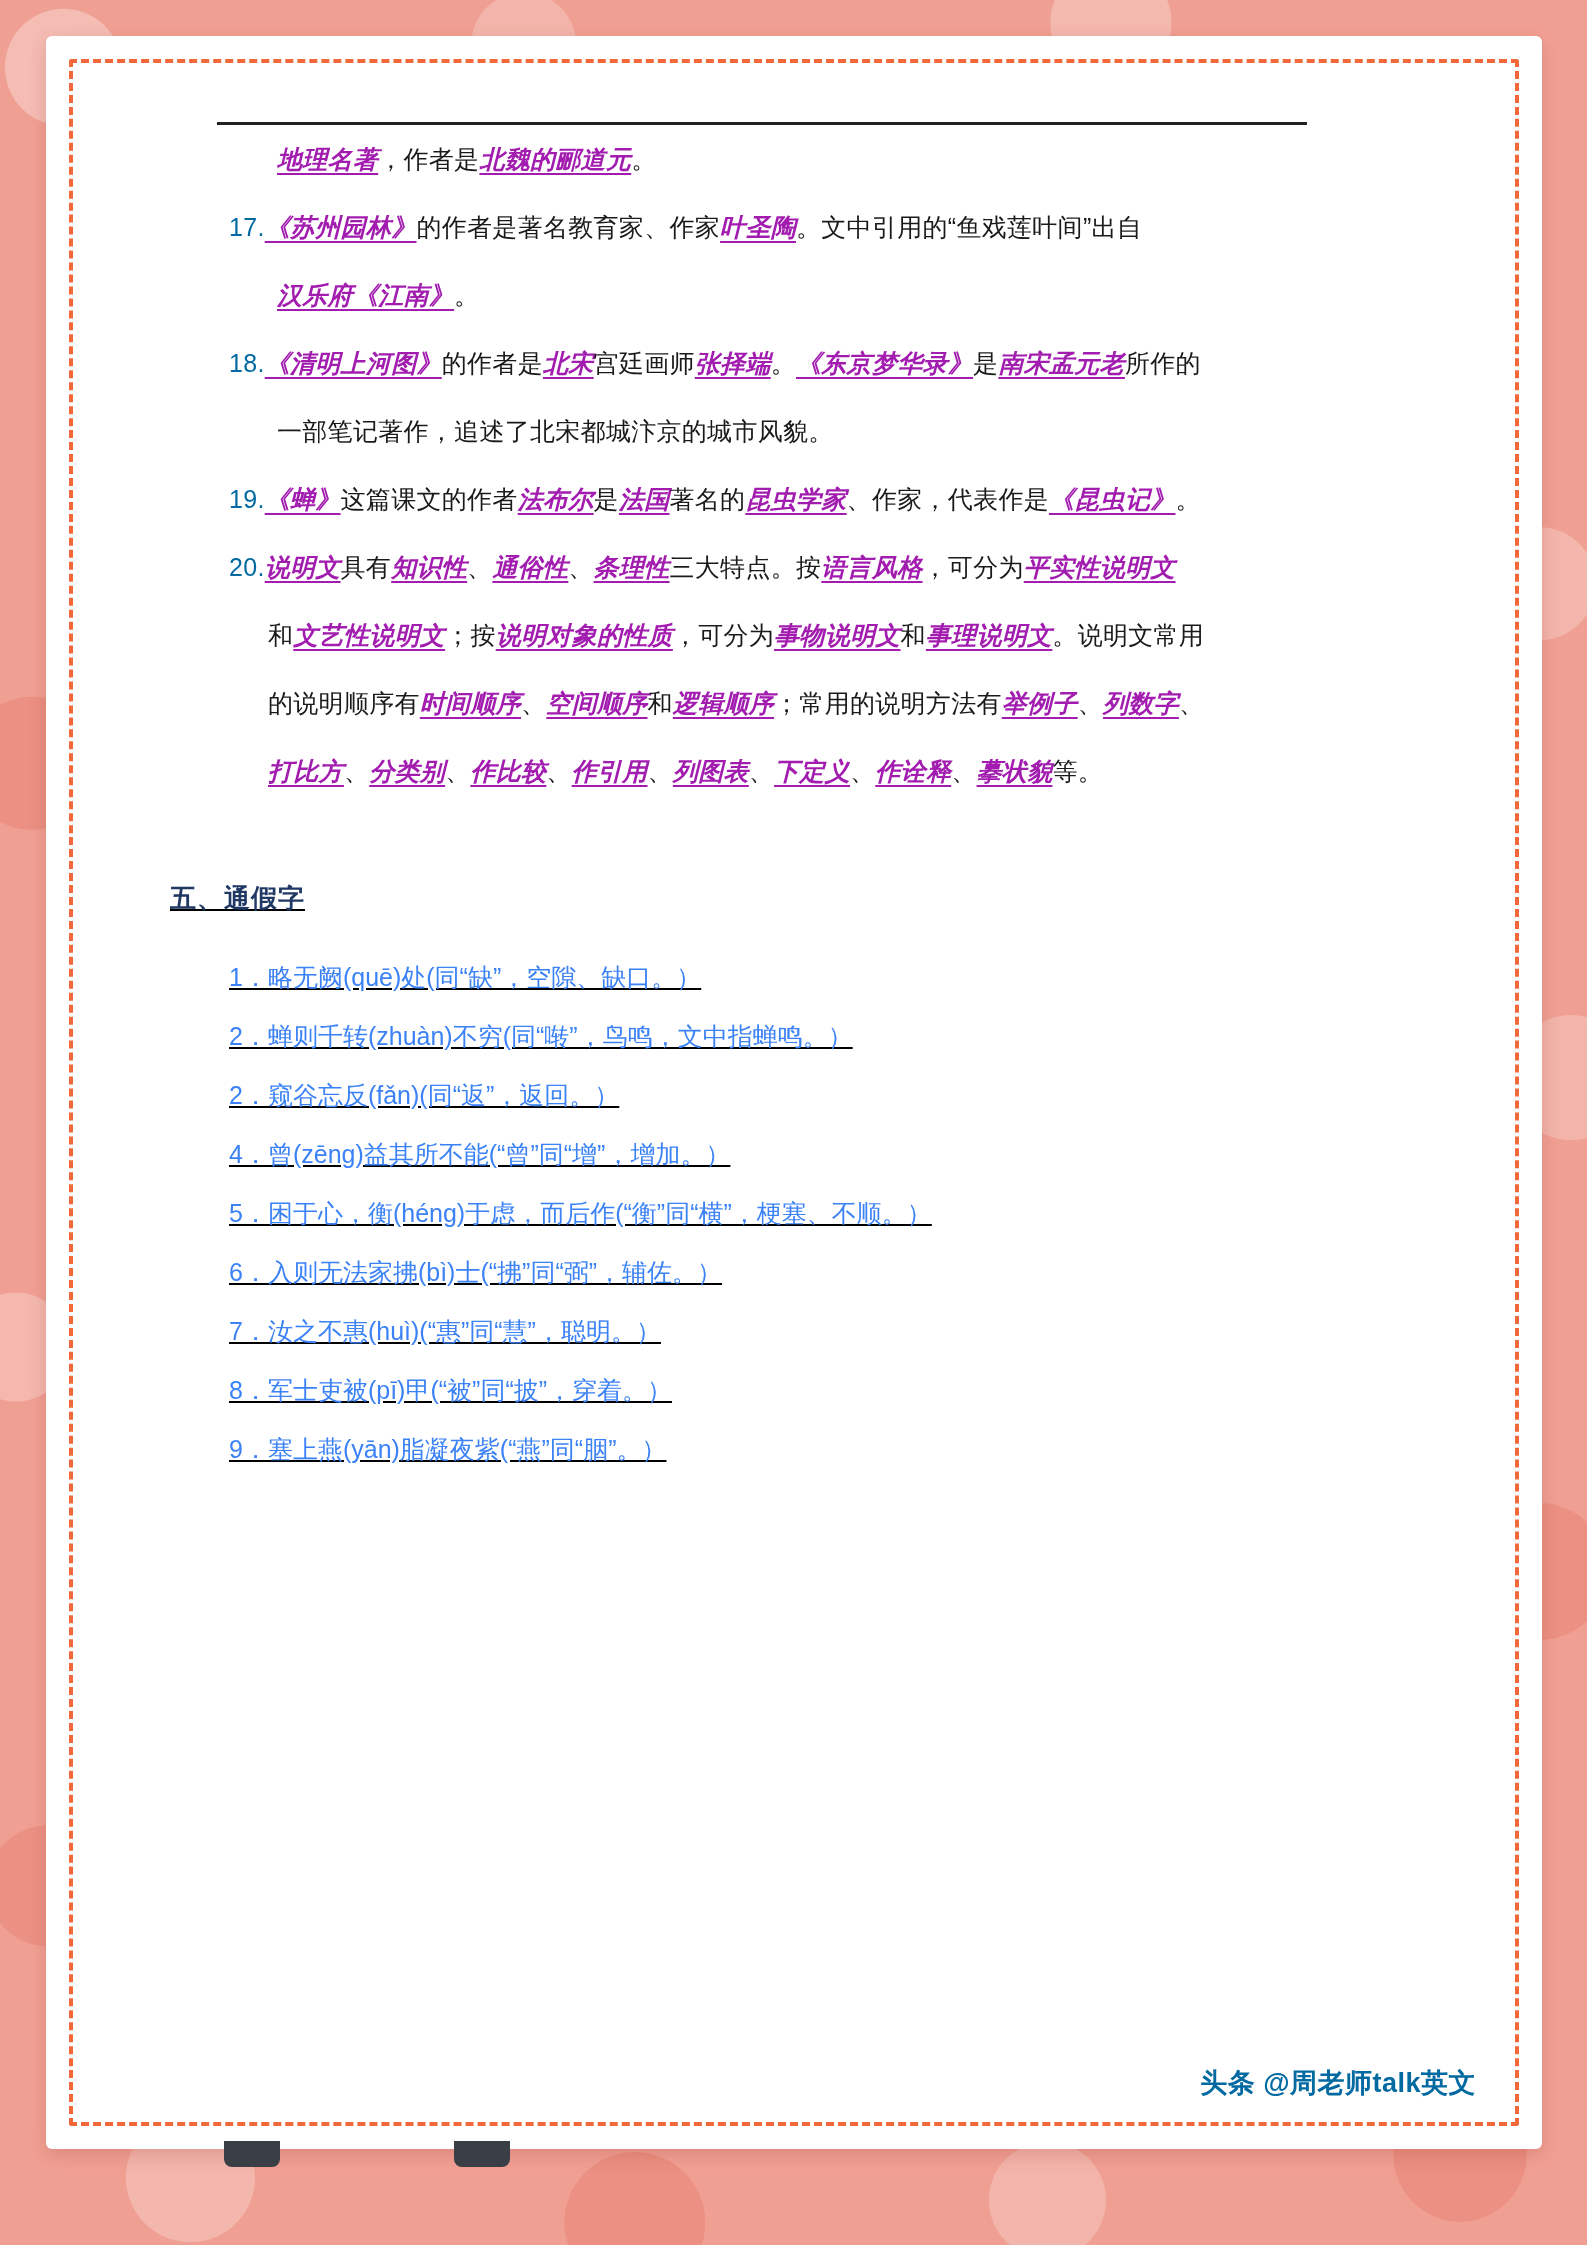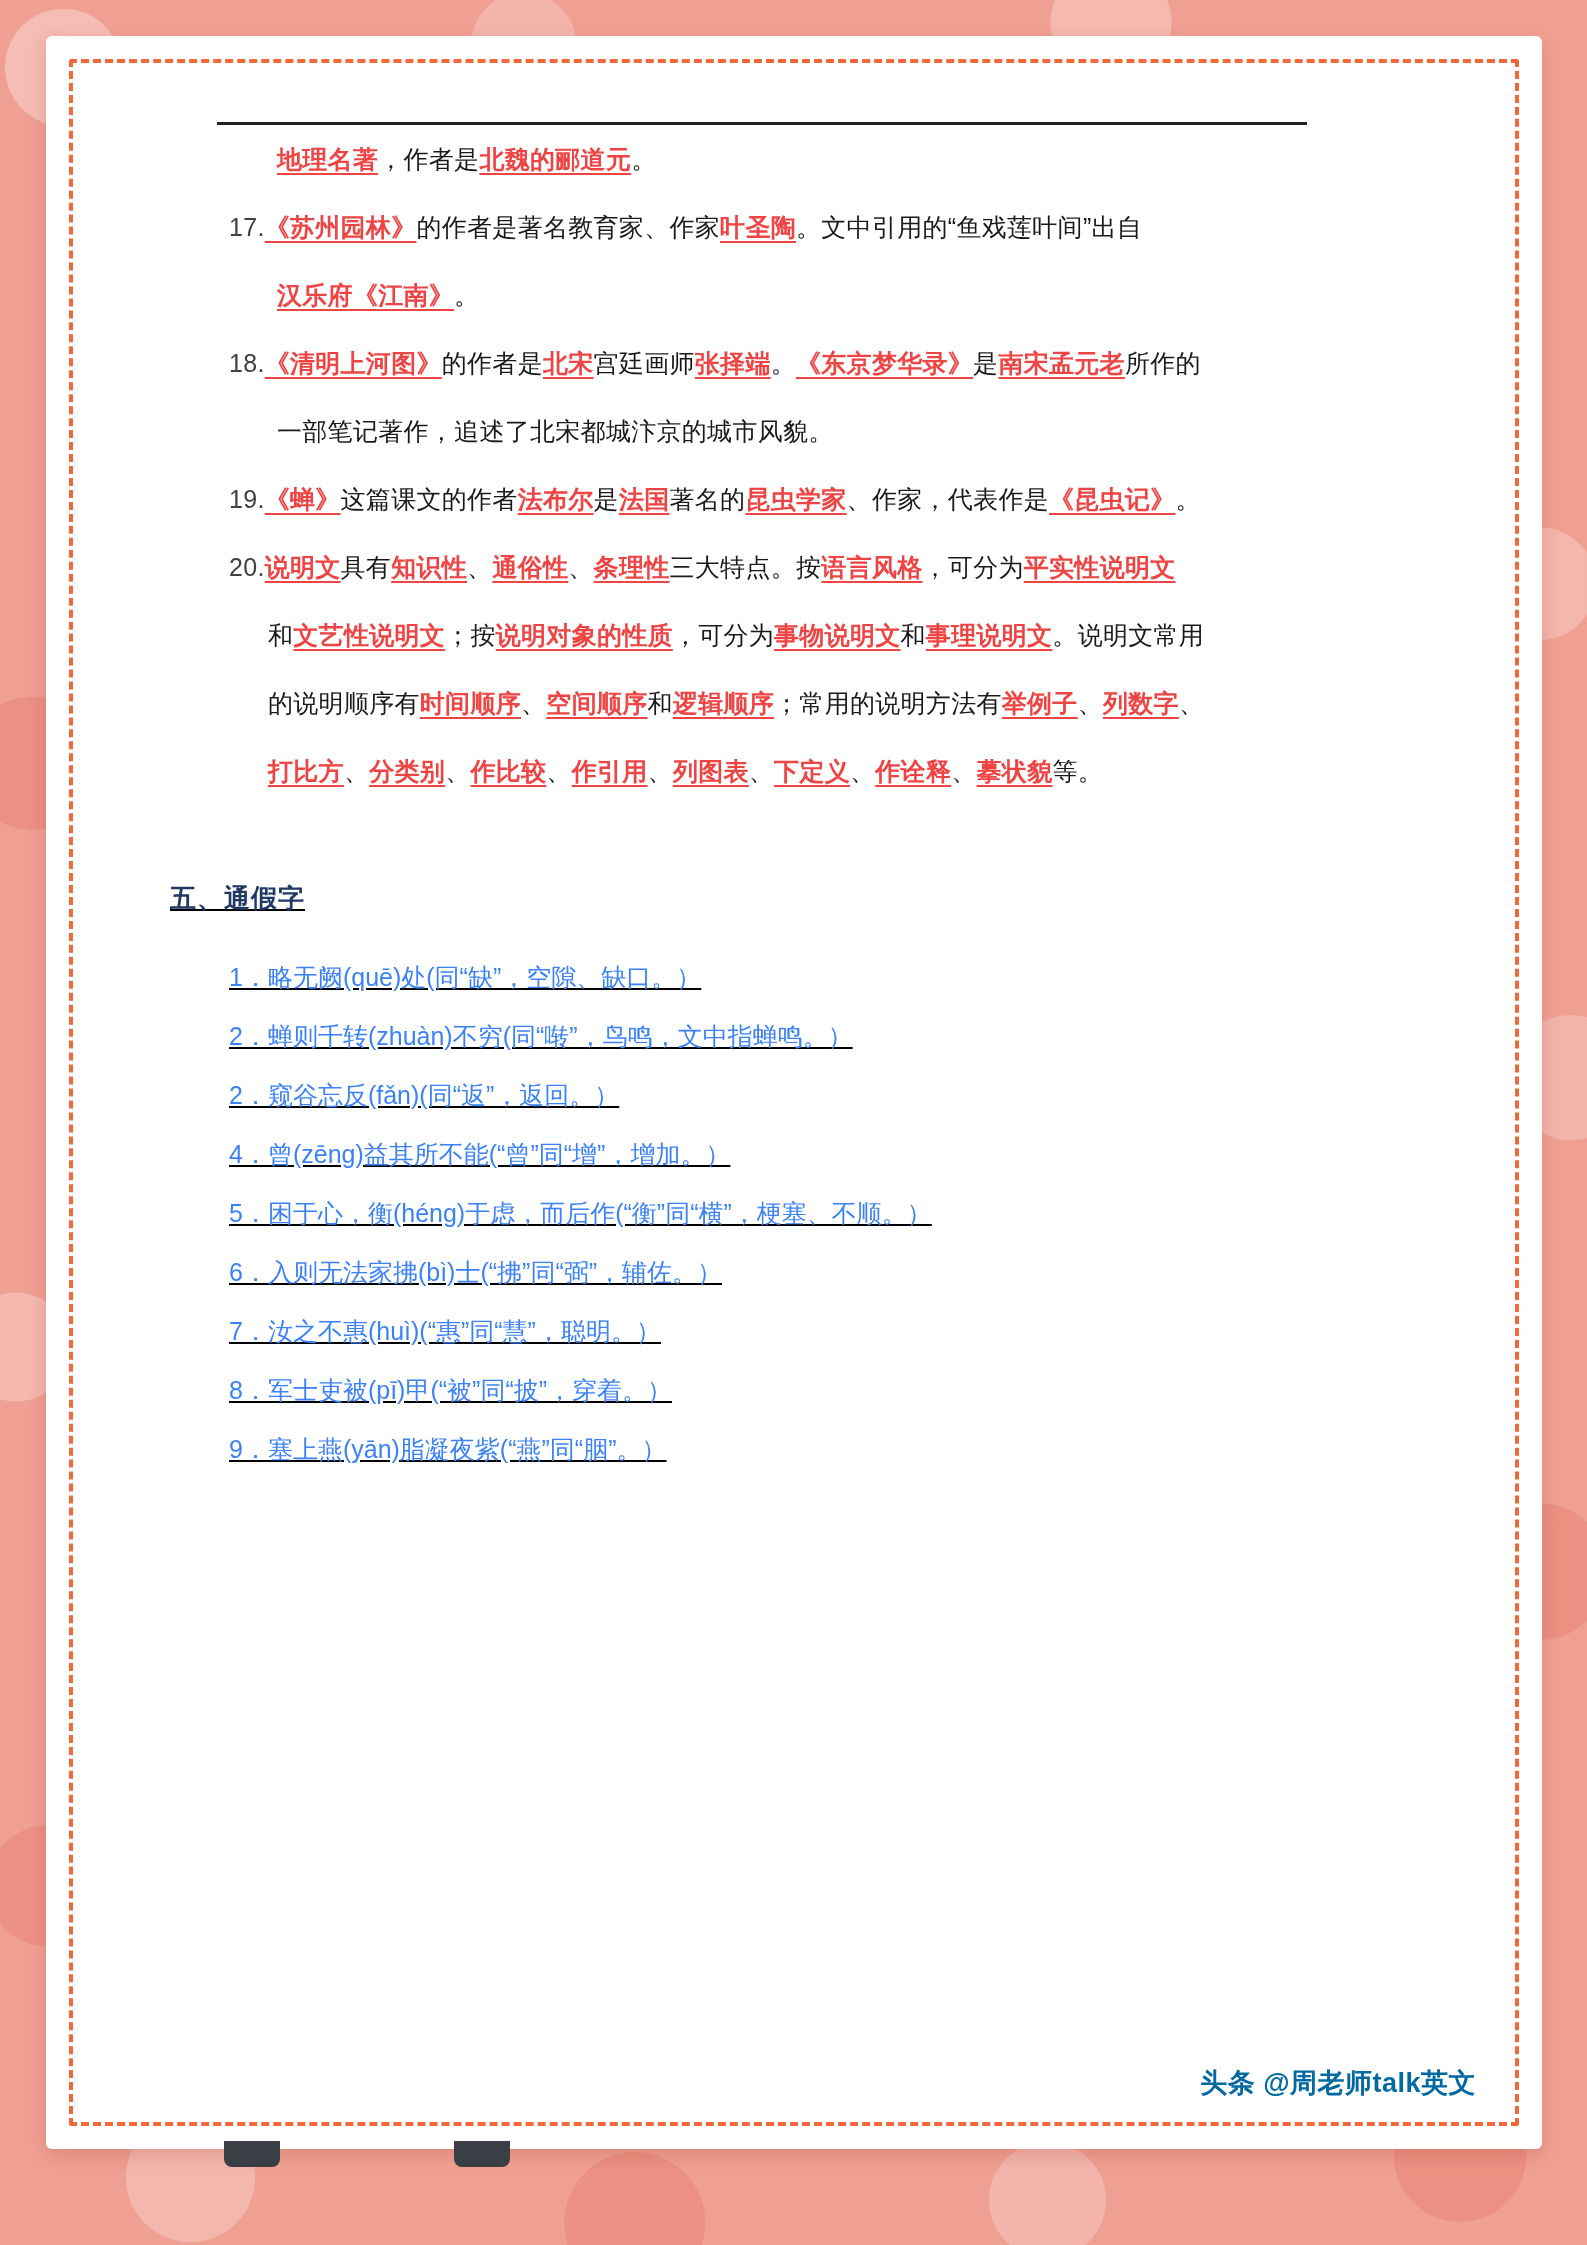--- a/index.html
+++ b/index.html
@@ -93,28 +93,29 @@
     font-size: 25px;
     line-height: 68px;
     color: #1a1a1a;
     letter-spacing: .3px;
     white-space: nowrap;
   }
   .para.indent-num  { margin-left: 65px; }
   .para.indent-cont { margin-left: 113px; }
   .para.indent-cont2{ margin-left: 104px; }
 
-  .num { color: #404040; text-align: center; }
+  .num { color: #0369a1; text-align: center; }
 
   .k {              
-    color: #ef4444;
+    color: #a21caf;
     font-weight: bold;
     text-decoration: underline;
     text-underline-offset: 5px;
     text-decoration-thickness: 2px;
+    font-style: italic;
   }
 
   
   #section-block { margin-top: 76px; text-decoration: underline; }
   .section-title {
     font-size: 26px;
     font-weight: bold;
     color: #1f3864;
     margin-left: 6px;
     letter-spacing: 1px;

